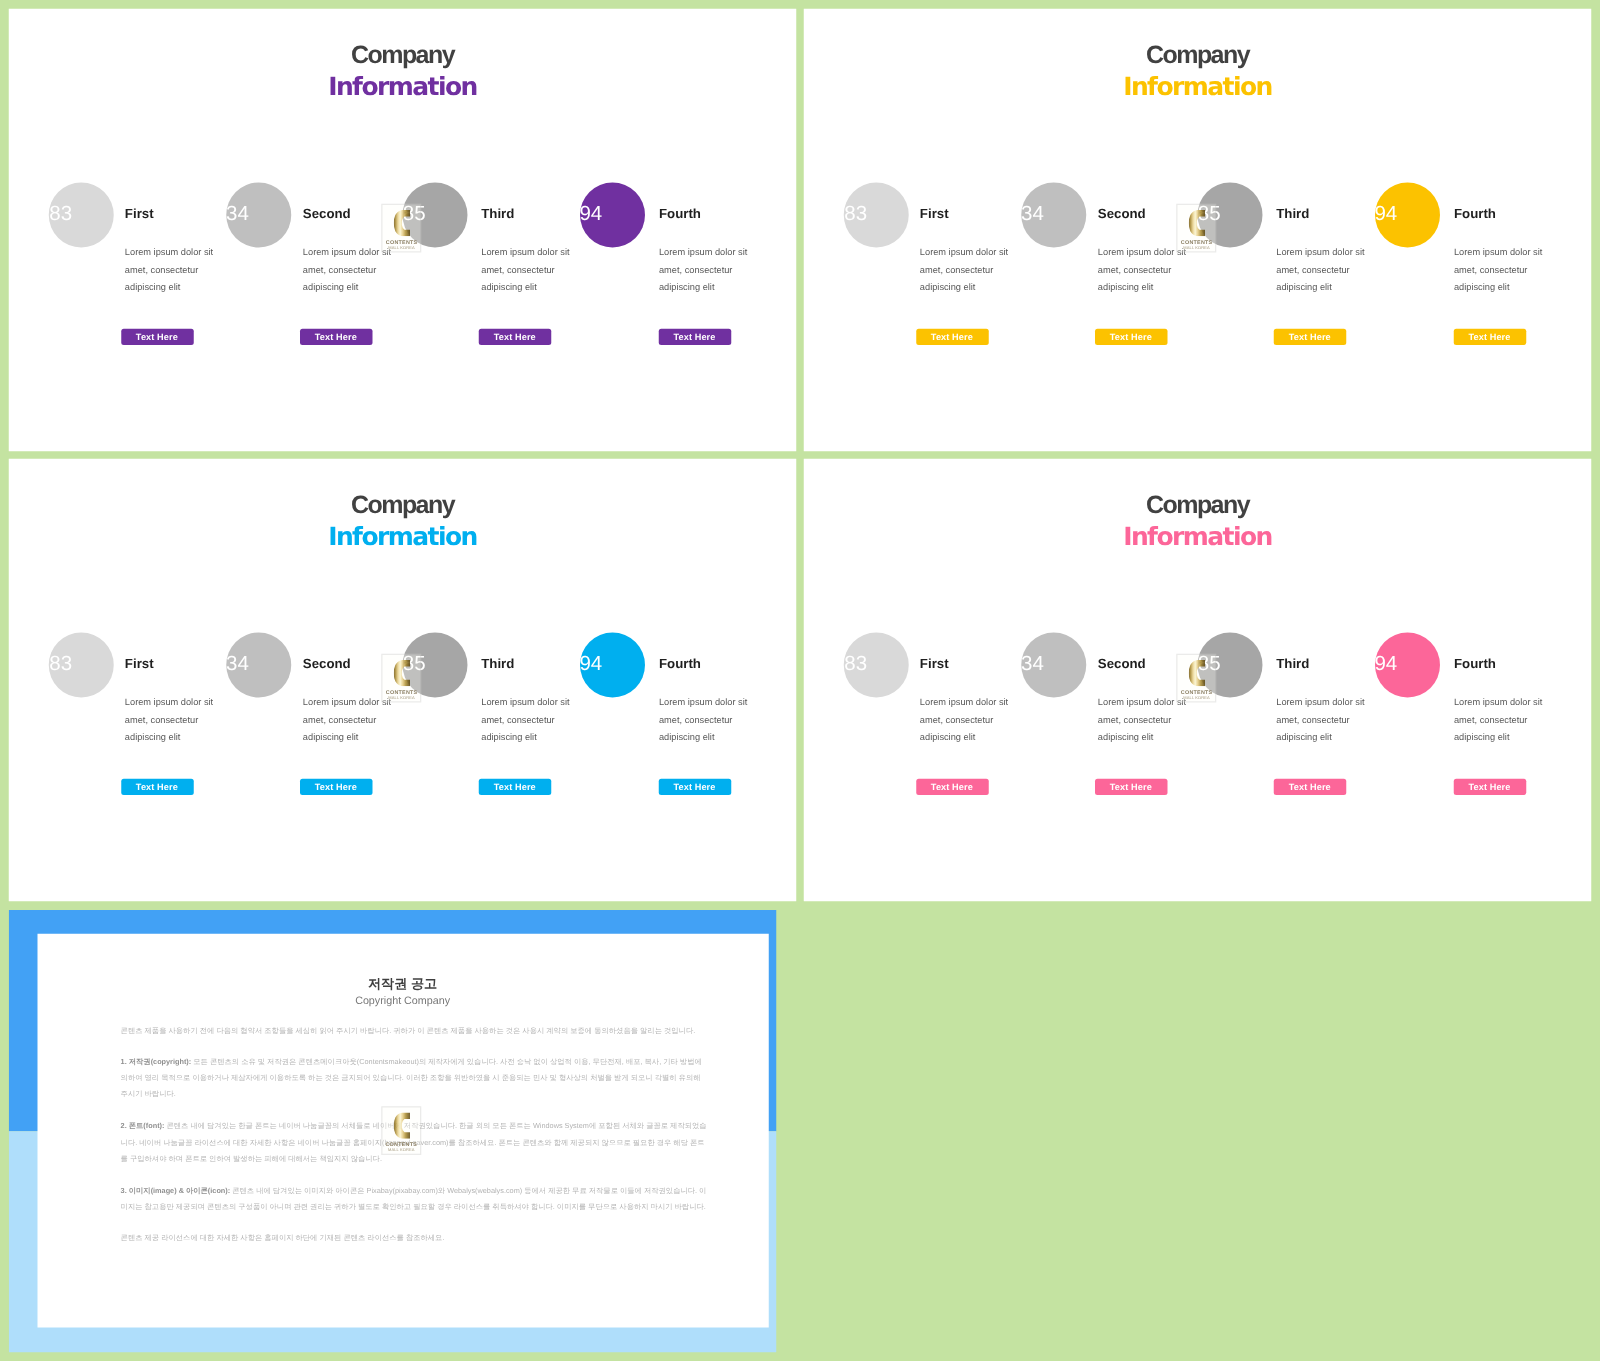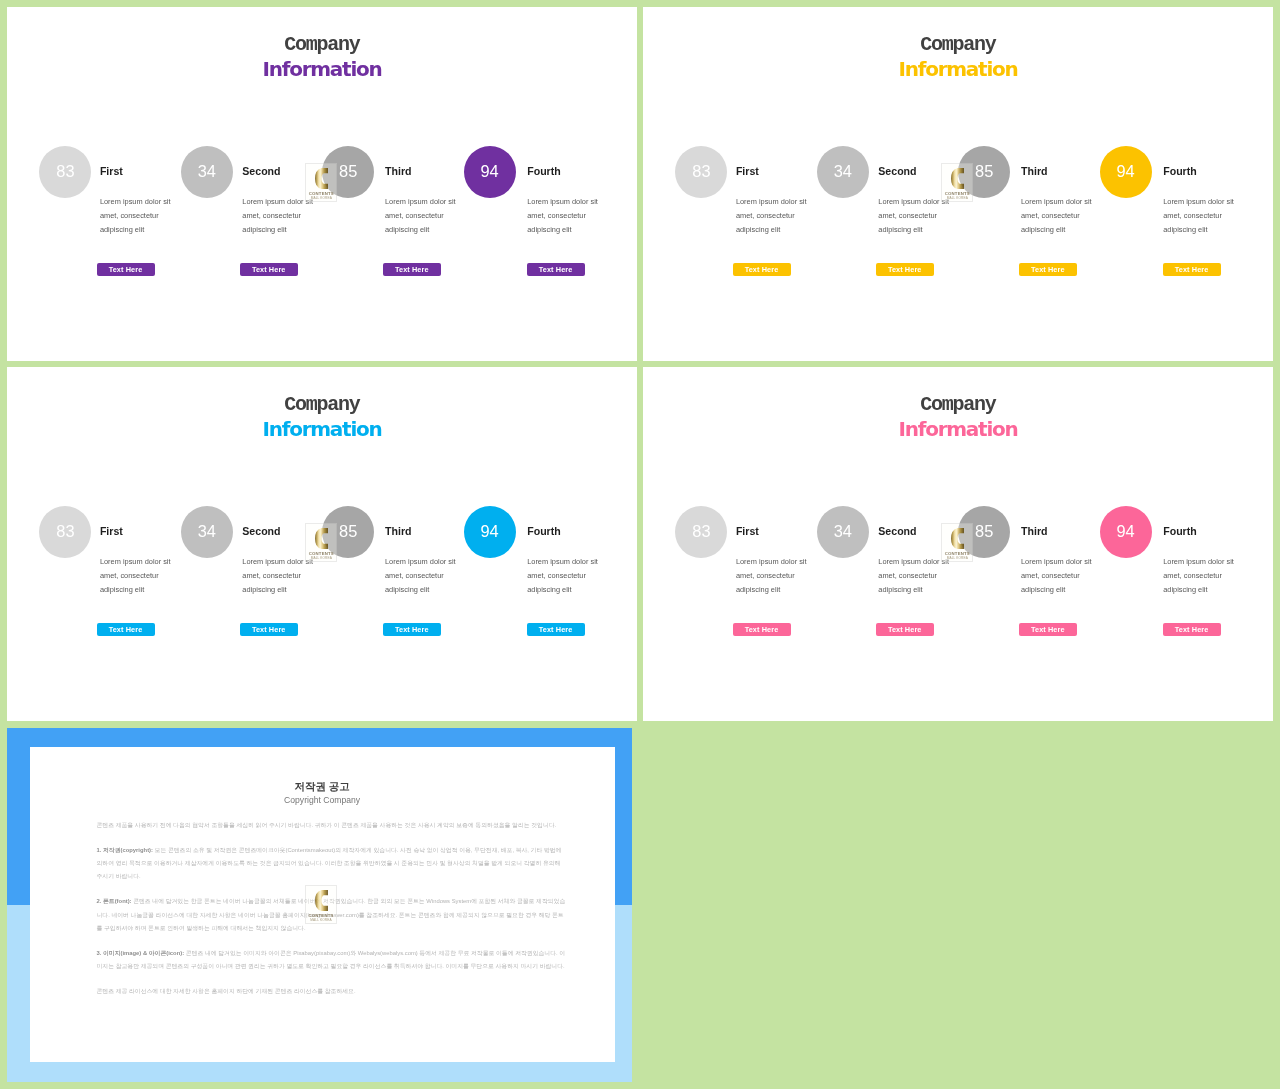--- a/index.html
+++ b/index.html
@@ -5,32 +5,32 @@
 <style>
   html,body{margin:0;padding:0;}
   body{width:1280px;height:1089px;background:#c4e3a1;
        font-family:"Liberation Sans",sans-serif;overflow:hidden;position:relative;}
   .slide{position:absolute;background:#ffffff;overflow:hidden;}
   
   #slide-1{left:7px;top:7px;width:630px;height:354px;}
   #slide-2{left:643px;top:7px;width:630px;height:354px;}
   #slide-3{left:7px;top:367px;width:630px;height:354px;}
   #slide-4{left:643px;top:367px;width:630px;height:354px;}
-  #slide-5{left:7px;top:728px;width:614px;height:354px;background:transparent;padding-left:11px;}
+  #slide-5{left:7px;top:728px;width:614px;height:354px;background:transparent;}
 
   
   .title{position:absolute;left:0;right:0;top:24.7px;text-align:center;line-height:1.255;}
-  .title .l1{display:block;font-family:Liberation Mono, monospace;
+  .title .l1{display:block;font-family:Liberation Sans, sans-serif;
              font-size:20px;font-weight:700;color:#414141;letter-spacing:-1.25px;}
   .title .l2{display:block;font-family:"DejaVu Sans",sans-serif;
              font-size:20px;font-weight:700;letter-spacing:-1.25px;}
 
   .bubble{position:absolute;top:139px;width:52px;height:52px;border-radius:50%;
           color:#ffffff;font-size:16.4px;font-weight:400;padding-bottom:1px;box-sizing:border-box;
-          display:flex;align-items:center;justify-content:center;}
+          display:flex;align-items:center;}
   .item-head{position:absolute;top:157.6px;font-size:10.6px;font-weight:700;color:#1f1f1f;white-space:nowrap;}
   .item-body{position:absolute;top:188px;font-size:7.4px;color:#585858;line-height:14.1px;width:72px;}
   .item-btn{position:absolute;top:256px;width:58px;height:13px;border-radius:2px;
             color:#ffffff;font-size:7.3px;font-weight:700;
             display:flex;align-items:center;justify-content:center;letter-spacing:0.1px;}
 
   
   .wm{position:absolute;width:32px;height:39px;background:rgba(255,255,250,0.34);
       border:1px solid rgba(150,150,150,0.22);box-sizing:border-box;opacity:0.85;}
   .wm svg{position:absolute;left:9.2px;top:4.0px;}

